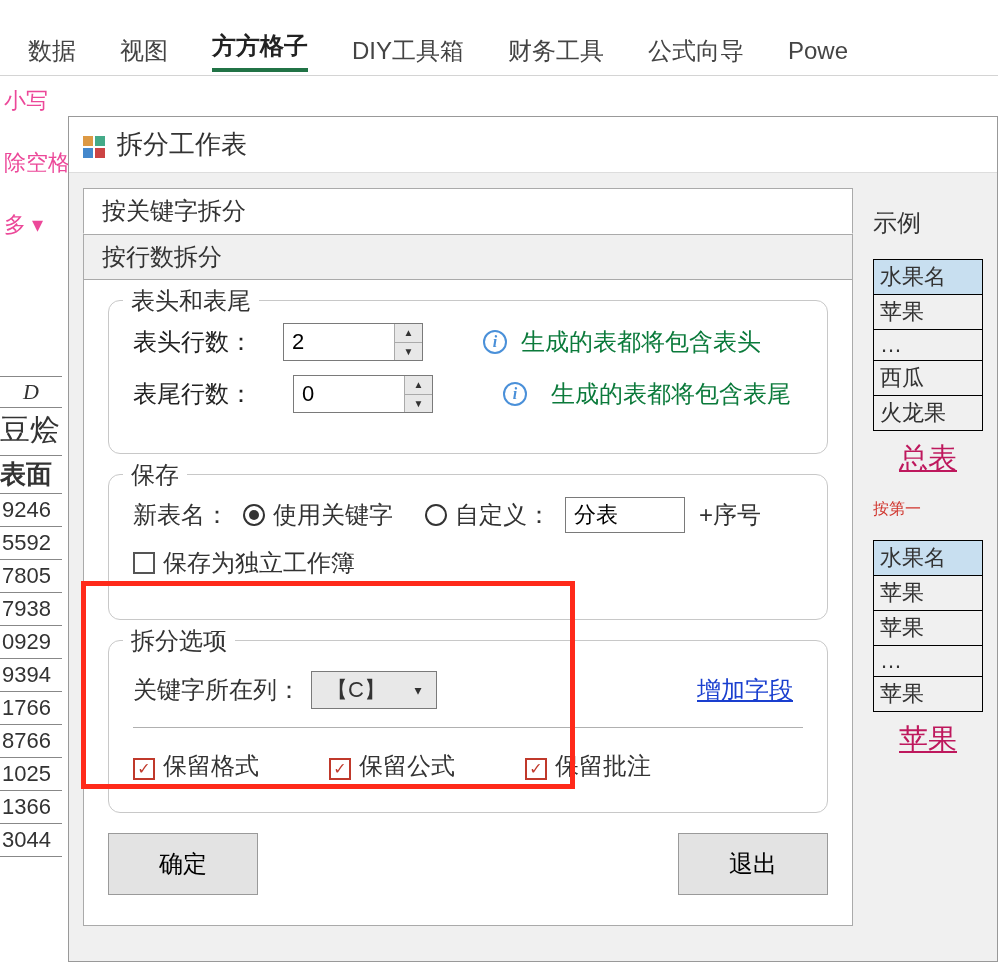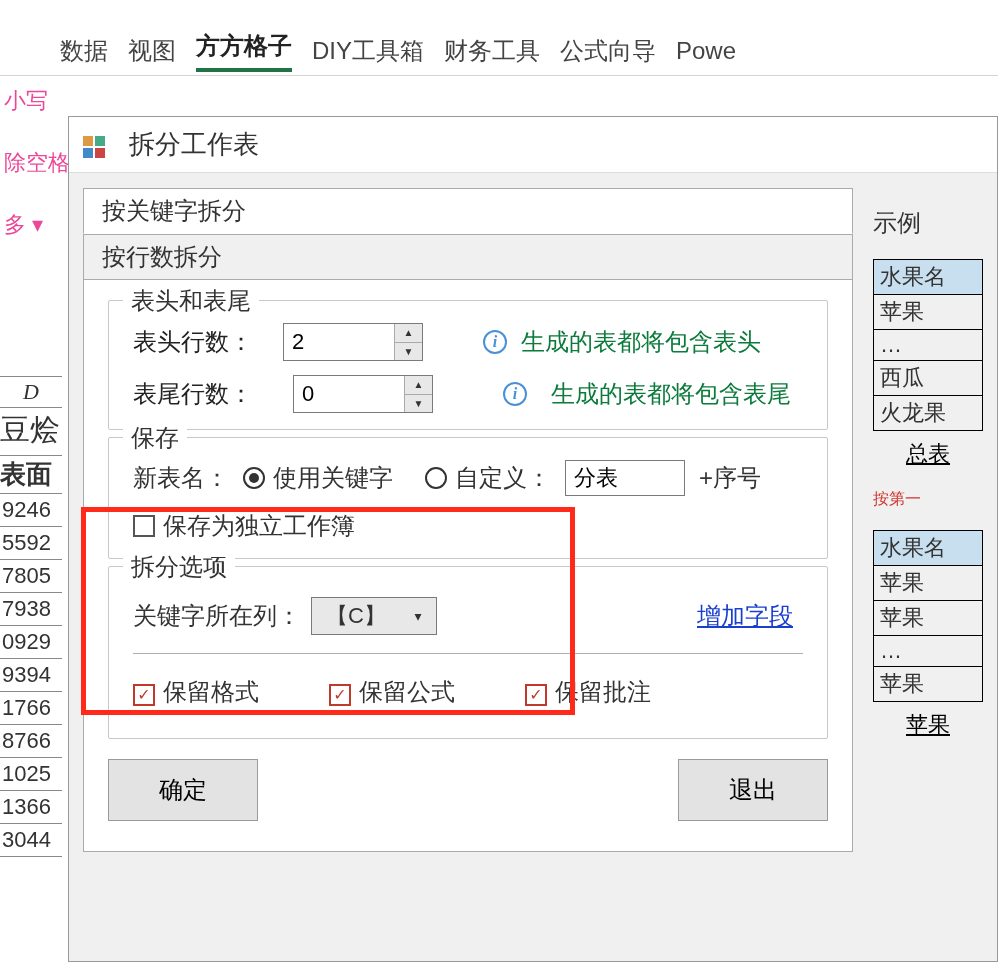--- a/index.html
+++ b/index.html
@@ -12,24 +12,24 @@
   position: relative;
   color: #333;
 }
 .top-strip {
   height: 26px;
   background: #fff;
   border-bottom: 0;
 }
 .ribbon-tabs {
   height: 50px;
-  padding-left: 60px;
-  display: flex;
-  align-items: center;
-  gap: 20px;
+  padding-left: 28px;
+  display: flex;
+  align-items: center;
+  gap: 44px;
   font-size: 24px;
   color: #444;
   border-bottom: 1px solid #d4d4d4;
 }
 .ribbon-tab { cursor: pointer; }
 .ribbon-tab.active {
   font-weight: bold;
   color: #222;
   border-bottom: 4px solid #217346;
   padding-bottom: 6px;
@@ -91,21 +91,21 @@
   width: 930px;
   height: 846px;
   background: #f0f0f0;
   border: 1px solid #999;
 }
 .dialog-title {
   padding: 10px 14px;
   font-size: 26px;
   display: flex;
   align-items: center;
-  gap: 24px;
+  gap: 12px;
   background: #fff;
   border-bottom: 1px solid #ddd;
 }
 .dlg-icon {
   width: 22px; height: 22px;
   display: inline-block;
 }
 .dialog-body {
   display: flex;
   padding: 14px 10px 10px 14px;
@@ -130,24 +130,24 @@
   border-bottom: 1px solid #fff;
   z-index: 2;
 }
 .tab-content {
   border: 1px solid #aaa;
   background: #fff;
   padding: 20px 24px 30px 24px;
 }
 .fieldset {
   border: 1px solid #c8c8c8;
-  margin-bottom: 7px;
-  padding: 22px 24px 16px 24px;
+  margin-bottom: 20px;
+  padding: 22px 24px 40px 24px;
   position: relative;
-  border-radius: 2px;
+  border-radius: 12px;
 }
 .fieldset-legend {
   position: absolute;
   top: -16px;
   left: 14px;
   background: #fff;
   padding: 0 8px;
   font-size: 24px;
   color: #333;
 }
@@ -311,23 +311,23 @@
   white-space: nowrap;
 }
 .mini-table .td {
   padding: 2px 6px;
   border-bottom: 1px solid #000;
   white-space: nowrap;
 }
 .mini-table .td:last-child { border-bottom: none; font-family: Liberation Mono, monospace; }
 .mini-cap {
   text-align: center;
-  color: #000000;
+  color: #be185d;
   text-decoration: underline;
-  font-size: 22px;
+  font-size: 29px;
   margin: 6px 0 20px 0;
 }
 .mini-red {
   color: #d0342c;
   font-size: 16px;
   white-space: nowrap;
   margin-bottom: 20px;
 }
 </style>
 </head>

